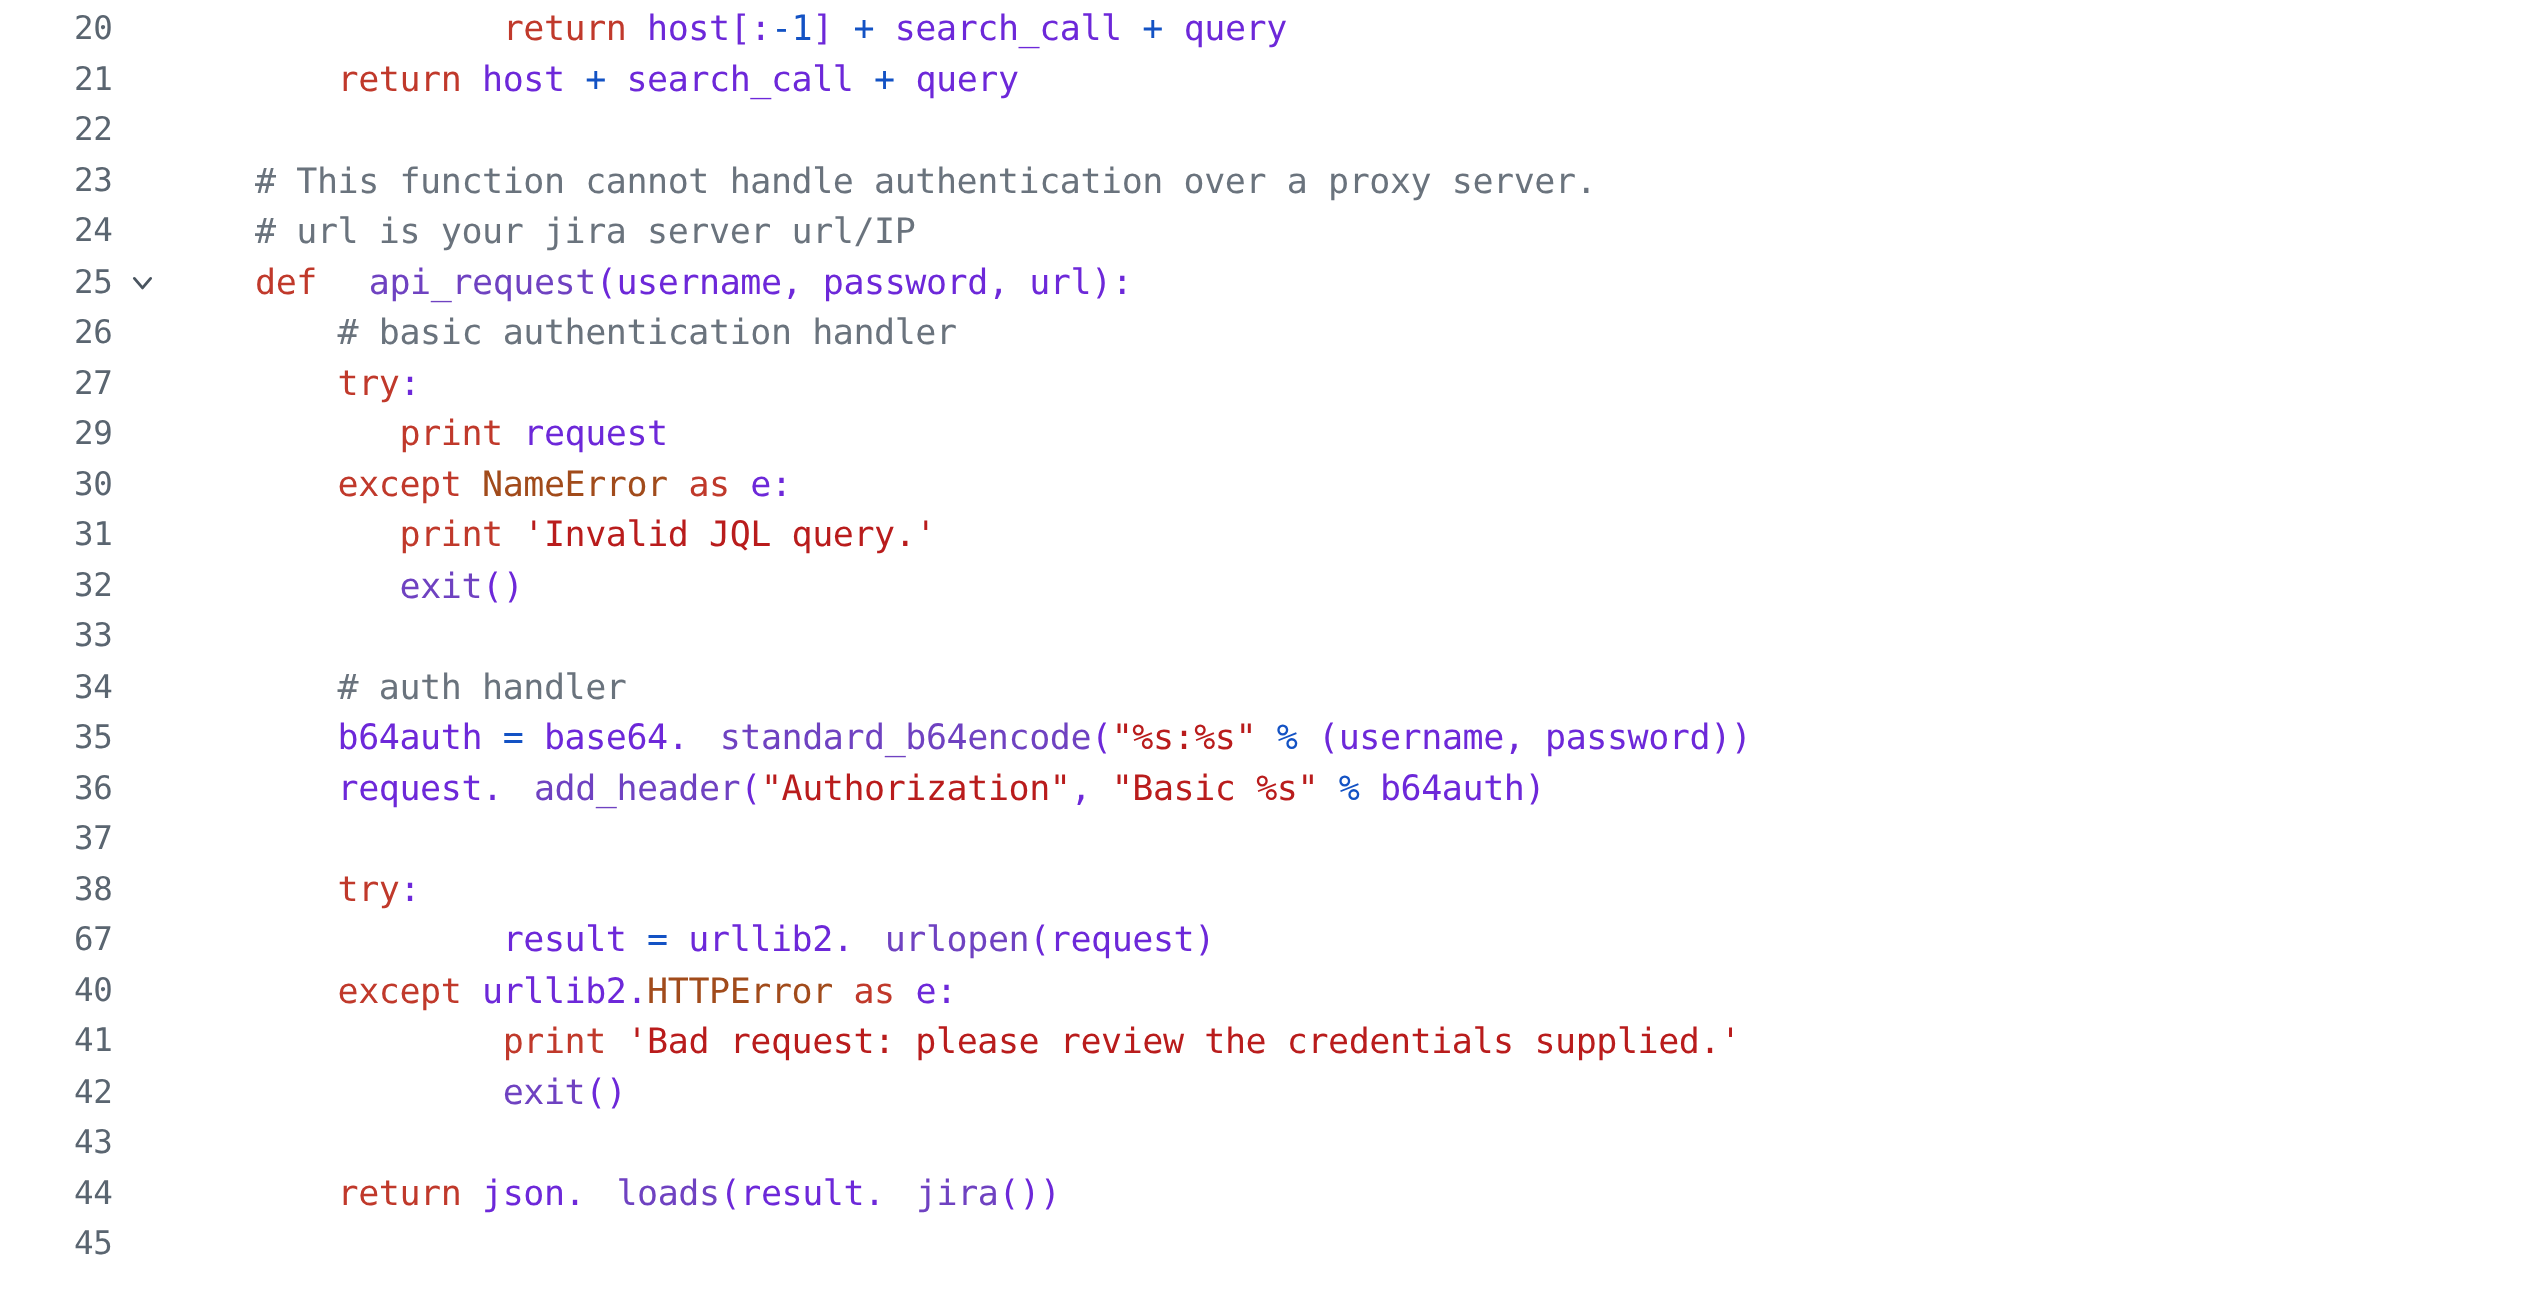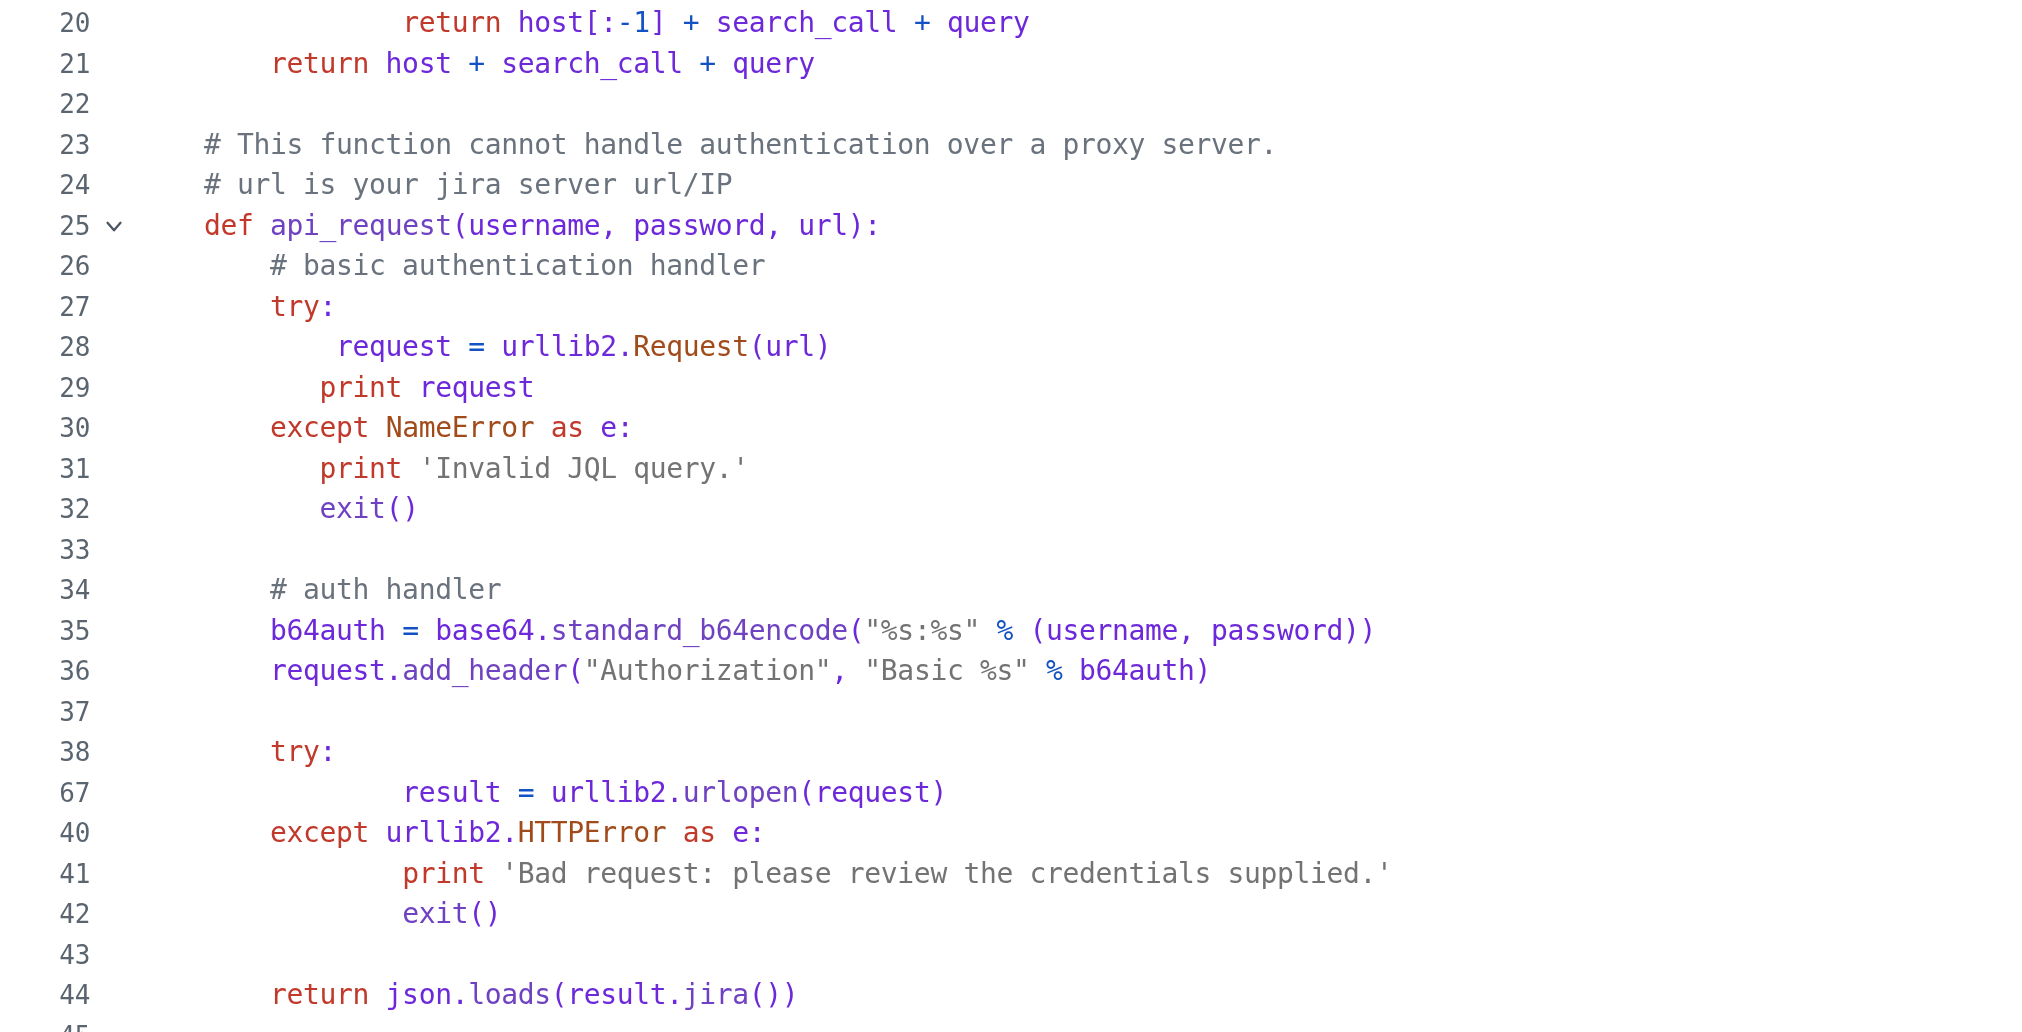--- a/index.html
+++ b/index.html
@@ -61,43 +61,42 @@
     letter-spacing: -0.35px;
     color: #24292e;
     white-space: pre;
     overflow: hidden;
   }
 
   
   .tok-plain    { color: #6d28d9; }
   .tok-keyword  { color: #c0392b; }
   .tok-comment  { color: #6a737d; }
-  .tok-string   { color: #737373; text-align: center; }
+  .tok-string   { color: #b91c1c; text-align: center; }
   .tok-number   { color: #1352c4; }
   .tok-operator { color: #1352c4; }
-  .tok-func     { color: #6f42c1; }
+  .tok-func     { color: #6f42c1; margin-left: 25px; }
   .tok-class    { color: #a14b1b; }
   .tok-builtin  { color: #6f42c1; text-align: center; }
 </style>
 </head>
 <body>
 
 <div id="editor">
   <div id="code-lines">
       <div class="code-line"><div class="gutter-num">20</div><div class="gutter-fold"></div><div class="code-text"><span class="tok-plain">                </span><span class="tok-keyword">return</span><span class="tok-plain"> host[:</span><span class="tok-number">-1</span><span class="tok-plain">] </span><span class="tok-operator">+</span><span class="tok-plain"> search_call </span><span class="tok-operator">+</span><span class="tok-plain"> query</span></div></div>
       <div class="code-line"><div class="gutter-num">21</div><div class="gutter-fold"></div><div class="code-text"><span class="tok-plain">        </span><span class="tok-keyword">return</span><span class="tok-plain"> host </span><span class="tok-operator">+</span><span class="tok-plain"> search_call </span><span class="tok-operator">+</span><span class="tok-plain"> query</span></div></div>
       <div class="code-line"><div class="gutter-num">22</div><div class="gutter-fold"></div><div class="code-text"></div></div>
       <div class="code-line"><div class="gutter-num">23</div><div class="gutter-fold"></div><div class="code-text"><span class="tok-comment">    # This function cannot handle authentication over a proxy server.</span></div></div>
       <div class="code-line"><div class="gutter-num">24</div><div class="gutter-fold"></div><div class="code-text"><span class="tok-comment">    # url is your jira server url/IP</span></div></div>
       <div class="code-line"><div class="gutter-num">25</div><div class="gutter-fold"><svg width="26" height="26" viewBox="0 0 24 24" fill="none" stroke="currentColor" stroke-width="2.1" stroke-linecap="round" stroke-linejoin="round">
             <polyline points="6 9 12 16 18 9"></polyline>
           </svg></div><div class="code-text"><span class="tok-plain">    </span><span class="tok-keyword">def</span><span class="tok-plain"> </span><span class="tok-func">api_request</span><span class="tok-plain">(username, password, url):</span></div></div>
       <div class="code-line"><div class="gutter-num">26</div><div class="gutter-fold"></div><div class="code-text"><span class="tok-comment">        # basic authentication handler</span></div></div>
       <div class="code-line"><div class="gutter-num">27</div><div class="gutter-fold"></div><div class="code-text"><span class="tok-plain">        </span><span class="tok-keyword">try</span><span class="tok-plain">:</span></div></div>
-      <div class="code-line"><div class="gutter-num">28</div><div class="gutter-fold"></div><div class="code-text"><span class="tok-plain">            request </span><span class="tok-operator">=</span><span class="tok-plain"> urllib2.</span><span class="tok-class">Request</span><span class="tok-plain">(url)</span></div></div>
       <div class="code-line"><div class="gutter-num">29</div><div class="gutter-fold"></div><div class="code-text"><span class="tok-plain">           </span><span class="tok-keyword">print</span><span class="tok-plain"> request</span></div></div>
       <div class="code-line"><div class="gutter-num">30</div><div class="gutter-fold"></div><div class="code-text"><span class="tok-plain">        </span><span class="tok-keyword">except</span><span class="tok-plain"> </span><span class="tok-class">NameError</span><span class="tok-plain"> </span><span class="tok-keyword">as</span><span class="tok-plain"> e:</span></div></div>
       <div class="code-line"><div class="gutter-num">31</div><div class="gutter-fold"></div><div class="code-text"><span class="tok-plain">           </span><span class="tok-keyword">print</span><span class="tok-plain"> </span><span class="tok-string">'Invalid JQL query.'</span></div></div>
       <div class="code-line"><div class="gutter-num">32</div><div class="gutter-fold"></div><div class="code-text"><span class="tok-plain">           </span><span class="tok-builtin">exit</span><span class="tok-plain">()</span></div></div>
       <div class="code-line"><div class="gutter-num">33</div><div class="gutter-fold"></div><div class="code-text"></div></div>
       <div class="code-line"><div class="gutter-num">34</div><div class="gutter-fold"></div><div class="code-text"><span class="tok-comment">        # auth handler</span></div></div>
       <div class="code-line"><div class="gutter-num">35</div><div class="gutter-fold"></div><div class="code-text"><span class="tok-plain">        b64auth </span><span class="tok-operator">=</span><span class="tok-plain"> base64.</span><span class="tok-func">standard_b64encode</span><span class="tok-plain">(</span><span class="tok-string">"%s:%s"</span><span class="tok-plain"> </span><span class="tok-operator">%</span><span class="tok-plain"> (username, password))</span></div></div>
       <div class="code-line"><div class="gutter-num">36</div><div class="gutter-fold"></div><div class="code-text"><span class="tok-plain">        request.</span><span class="tok-func">add_header</span><span class="tok-plain">(</span><span class="tok-string">"Authorization"</span><span class="tok-plain">, </span><span class="tok-string">"Basic %s"</span><span class="tok-plain"> </span><span class="tok-operator">%</span><span class="tok-plain"> b64auth)</span></div></div>
       <div class="code-line"><div class="gutter-num">37</div><div class="gutter-fold"></div><div class="code-text"></div></div>
       <div class="code-line"><div class="gutter-num">38</div><div class="gutter-fold"></div><div class="code-text"><span class="tok-plain">        </span><span class="tok-keyword">try</span><span class="tok-plain">:</span></div></div>

